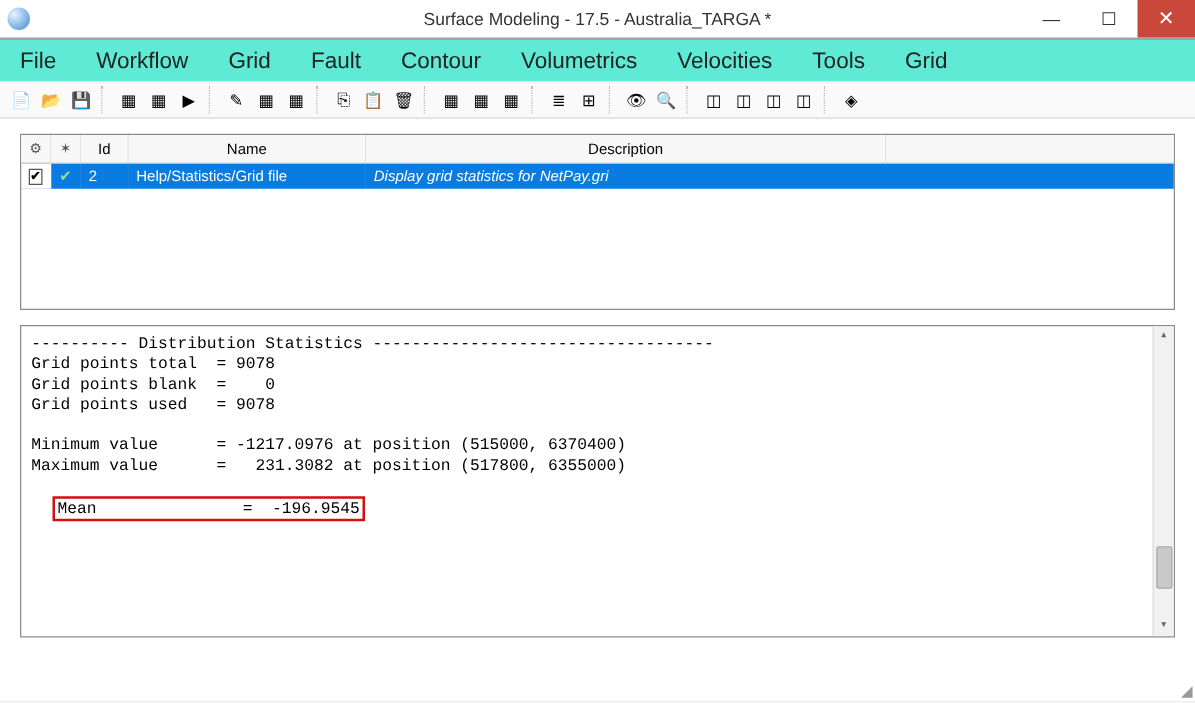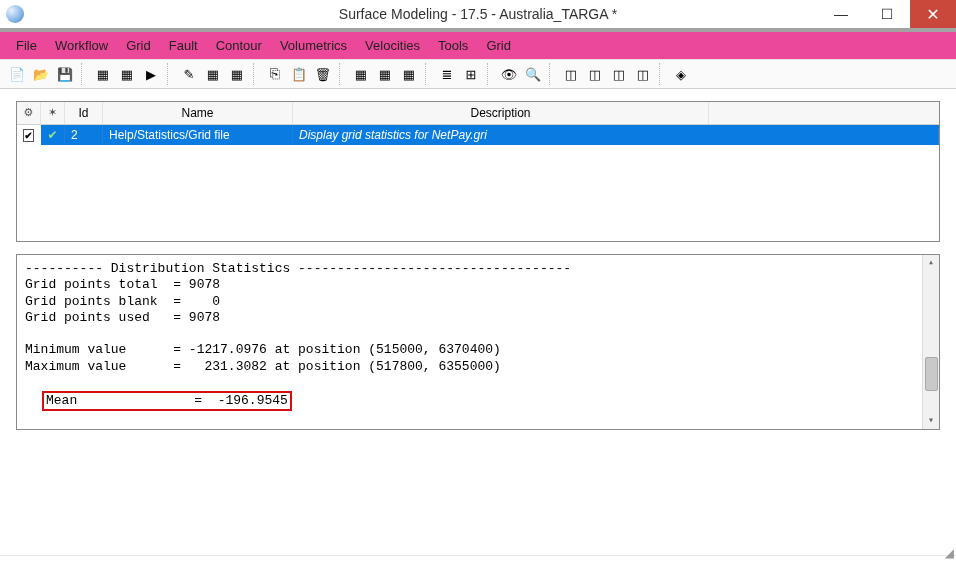--- a/index.html
+++ b/index.html
@@ -8,21 +8,21 @@
     font-family: "Segoe UI", Tahoma, sans-serif;
     font-size: 12px;
     background: #f0f0f0;
     width: 956px;
     height: 562px;
     overflow: hidden;
   }
   .titlebar {
     height: 32px;
     background: #fff;
-    border-bottom: 4px solid #a3a3a3;
+    border-bottom: 2px solid #a3a3a3;
     display: flex;
     align-items: center;
     justify-content: space-between;
     padding-left: 6px;
   }
   .titlebar-left { display:flex; align-items:center; gap:6px; }
   .titlebar-title {
     position:absolute;
     left:0; right:0;
     text-align:center;
@@ -30,22 +30,22 @@
     color:#333;
     pointer-events:none;
   }
   .winbtns { display:flex; height:100%; }
   .winbtn {
     width:46px; display:flex; align-items:center; justify-content:center;
     font-size:14px; color:#333;
   }
   .winbtn.close { background:#c9473b; color:#fff; font-size:16px; }
   .menubar {
-    display:flex; gap:2px; padding:4px 8px; background:#ec4899;
-    font-size:13px; color:#222;
+    display:flex; gap:16px; padding:4px 8px; background:#5eead4;
+    font-size:18px; color:#222;
   }
   .menubar span { padding:2px 8px; }
   .toolbar {
     display:flex; align-items:center; gap:2px;
     padding:3px 6px;
     background:#fafafa;
     border-top:1px solid #e3e3e3;
     border-bottom:1px solid #d0d0d0;
   }
   .tbtn {
@@ -98,21 +98,21 @@
   .gr-c4 { flex:1;font-style:italic; }
   .grid-empty { height:96px; }
 
   .stats-panel {
     border:1px solid #8a8a8a;
     padding:6px 8px 6px 8px;
     font-family: "Courier New", monospace;
     font-size:13px;
     line-height:1.25;
     position:relative;
-    height:176px;
+    height:250px;
     overflow:hidden;
   }
   .stats-scroll {
     position:absolute; right:0; top:0; bottom:0; width:17px;
     background:#f1f1f1; border-left:1px solid #ddd;
     display:flex; flex-direction:column; justify-content:space-between; align-items:center;
   }
   .scroll-arrow { width:100%; text-align:center; font-size:10px; color:#666; padding:2px 0;}
   .scroll-thumb { width:13px; height:34px; background:#c9c9c9; border:1px solid #a9a9a9; border-radius:2px; margin-bottom:22px;}
 

